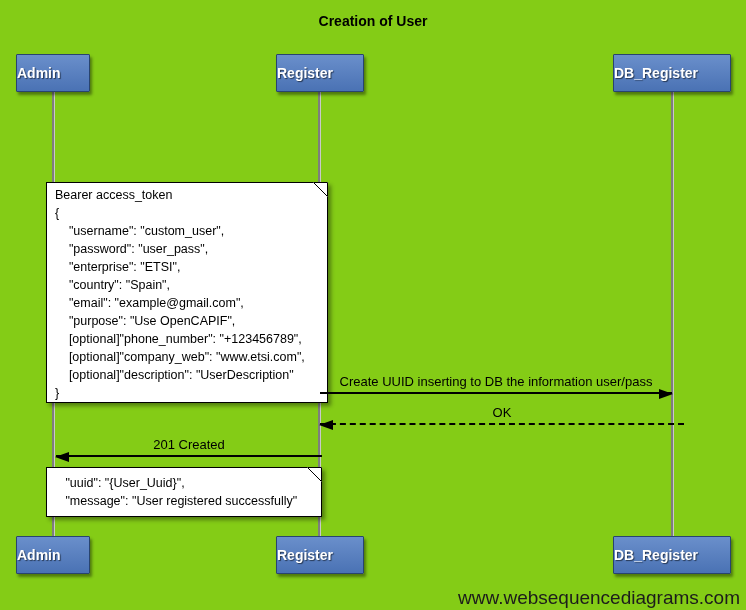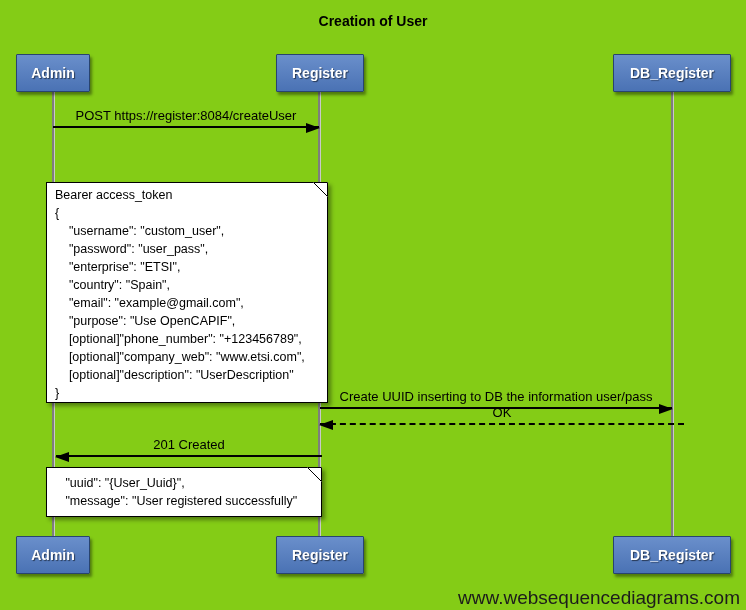--- a/index.html
+++ b/index.html
@@ -15,21 +15,21 @@
     position:absolute; width:2px; top:92px; height:446px;
     background:#7e7e7e; border-right:1px solid #c9c9c9;
   }
   .actor {
     position:absolute; height:38px; box-sizing:border-box;
     background:linear-gradient(180deg,#6a8fcb 0%,#527bb 0%,#5b83c6 0%,#4a72b4 100%);
     background:linear-gradient(180deg,#6a8fcb,#4a72b4);
     border:1px solid #28446f; border-radius:1px;
     box-shadow:2px 3px 3px rgba(0,0,0,0.40);
     color:#ffffff; font-size:14px; font-weight:bold;
-    display:flex; align-items:center; justify-content:center;
+    display:flex; align-items:center; 
     text-shadow:1px 1px 1px rgba(0,0,0,0.55);
     z-index:5;
   }
   .msg { position:absolute; z-index:4; }
   .msg .mlabel {
     text-align:center; font-size:13px; color:#000; padding-bottom:2px;
     white-space:nowrap; height:16px; line-height:16px;
   }
   .msg .mline { position:relative; height:0; border-top:2px solid #000; }
   .msg.dashed .mline { border-top-style:dashed; }
@@ -62,26 +62,20 @@
   <div class="actor" style="left:16px;  top:54px; width:74px;">
       <span>Admin</span>
     </div>
   <div class="actor" style="left:276px; top:54px; width:88px;">
       <span>Register</span>
     </div>
   <div class="actor" style="left:613px; top:54px; width:118px;">
       <span>DB_Register</span>
     </div>
 
-  <div class="msg" style="left:53px; top:108px; width:266px;">
-    <div class="mlabel">POST https://register:8084/createUser</div>
-    <div class="mline">
-      <span class="ah right"></span>
-    </div>
-  </div>
 
   <div class="note" style="left:46px; top:138px; width:282px; height:221px;margin-top:44px;">
     <div class="fold">
       <svg width="15" height="15" viewBox="0 0 15 15">
           <path d="M0.5 0.5 L14.5 14.5 L14.5 0.5 Z" fill="#ffffff" stroke="#000000" stroke-width="1"></path>
         </svg>
     </div>
     <div class="ntext">
       <div class="nline">Bearer access_token</div>
       <div class="nline">{</div>
@@ -91,21 +85,21 @@
       <div class="nline">    "country": "Spain",</div>
       <div class="nline">    "email": "example@gmail.com",</div>
       <div class="nline">    "purpose": "Use OpenCAPIF",</div>
       <div class="nline">    [optional]"phone_number": "+123456789",</div>
       <div class="nline">    [optional]"company_web": "www.etsi.com",</div>
       <div class="nline">    [optional]"description": "UserDescription"</div>
       <div class="nline">}</div>
     </div>
   </div>
 
-  <div class="msg" style="left:320px; top:374px; width:352px;margin-top:15px;">
+  <div class="msg" style="left:320px; top:374px; width:352px;">
     <div class="mlabel">Create UUID inserting to DB the information user/pass</div>
     <div class="mline">
       <span class="ah right"></span>
     </div>
   </div>
 
   <div class="msg dashed" style="left:320px; top:405px; width:364px;">
     <div class="mlabel">OK</div>
     <div class="mline">
       <span class="ah left"></span>

